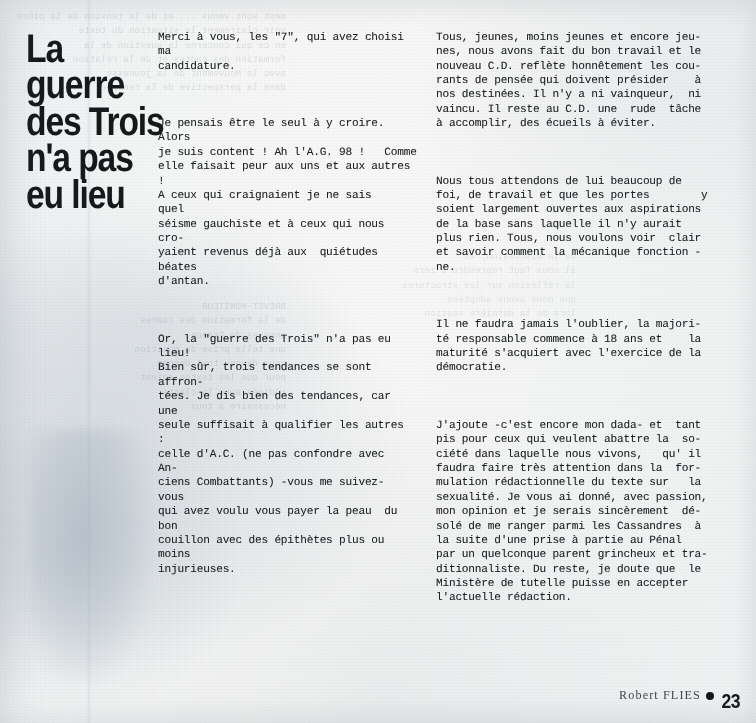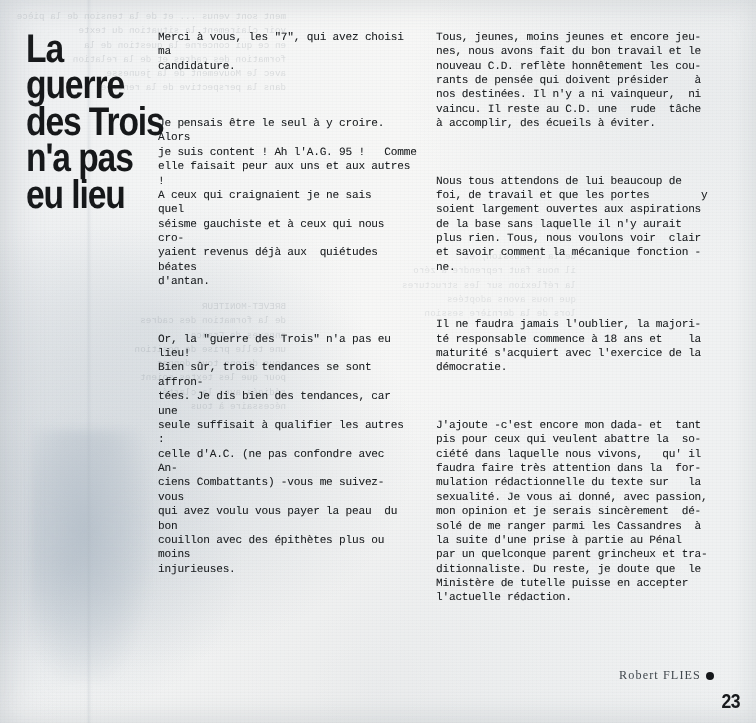--- a/index.html
+++ b/index.html
@@ -120,21 +120,21 @@
   .para.tight { margin-bottom: 12px; }
 
   
   .col-mid  { text-shadow: 0 0 .35px rgba(28,31,34,0.28); }
   .col-right{ text-shadow: 0 0 .35px rgba(28,31,34,0.28); }
 
   
   .signature {
     position: absolute;
     left: 436px;
-    top: 668px;
+    top: 688px;
     width: 278px;
     text-align: right;
     color: #40474d;
     font-family: "Liberation Serif", "DejaVu Serif", serif;
     font-size: 12.2px;
     letter-spacing: 1.1px;
   }
   .sig-dot {
     display: inline-block;
     width: 8px; height: 8px;
@@ -195,21 +195,21 @@
     <span class="hl-line">guerre</span>
     <span class="hl-line">des Trois</span>
     <span class="hl-line">n'a pas</span>
     <span class="hl-line">eu lieu</span>
   </h1>
 
   <div class="col col-mid">
     <p class="para">Merci à vous, les "7", qui avez choisi ma
 candidature.</p>
     <p class="para">Je pensais être le seul à y croire. Alors
-je suis content ! Ah l'A.G. 95 !   Comme
+je suis content ! Ah l'A.G. 98 !   Comme
 elle faisait peur aux uns et aux autres  !
 A ceux qui craignaient je ne sais    quel
 séisme gauchiste et à ceux qui nous  cro-
 yaient revenus déjà aux  quiétudes béates
 d'antan.</p>
     <p class="para">Or, la "guerre des Trois" n'a pas eu lieu!
 Bien sûr, trois tendances se sont affron-
 tées. Je dis bien des tendances, car  une
 seule suffisait à qualifier les autres   :
 celle d'A.C. (ne pas confondre avec   An-

